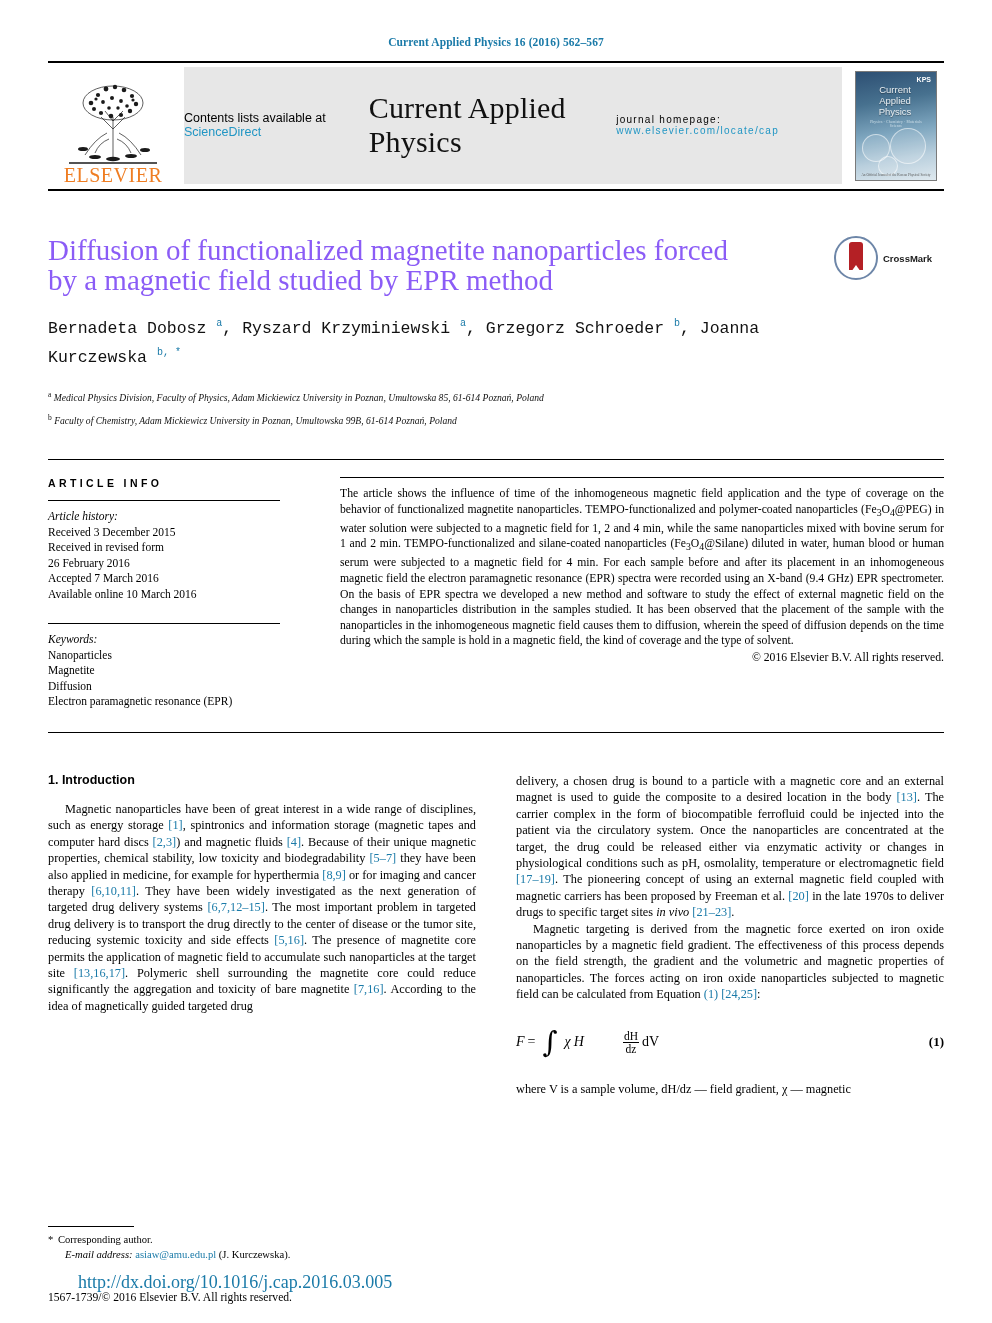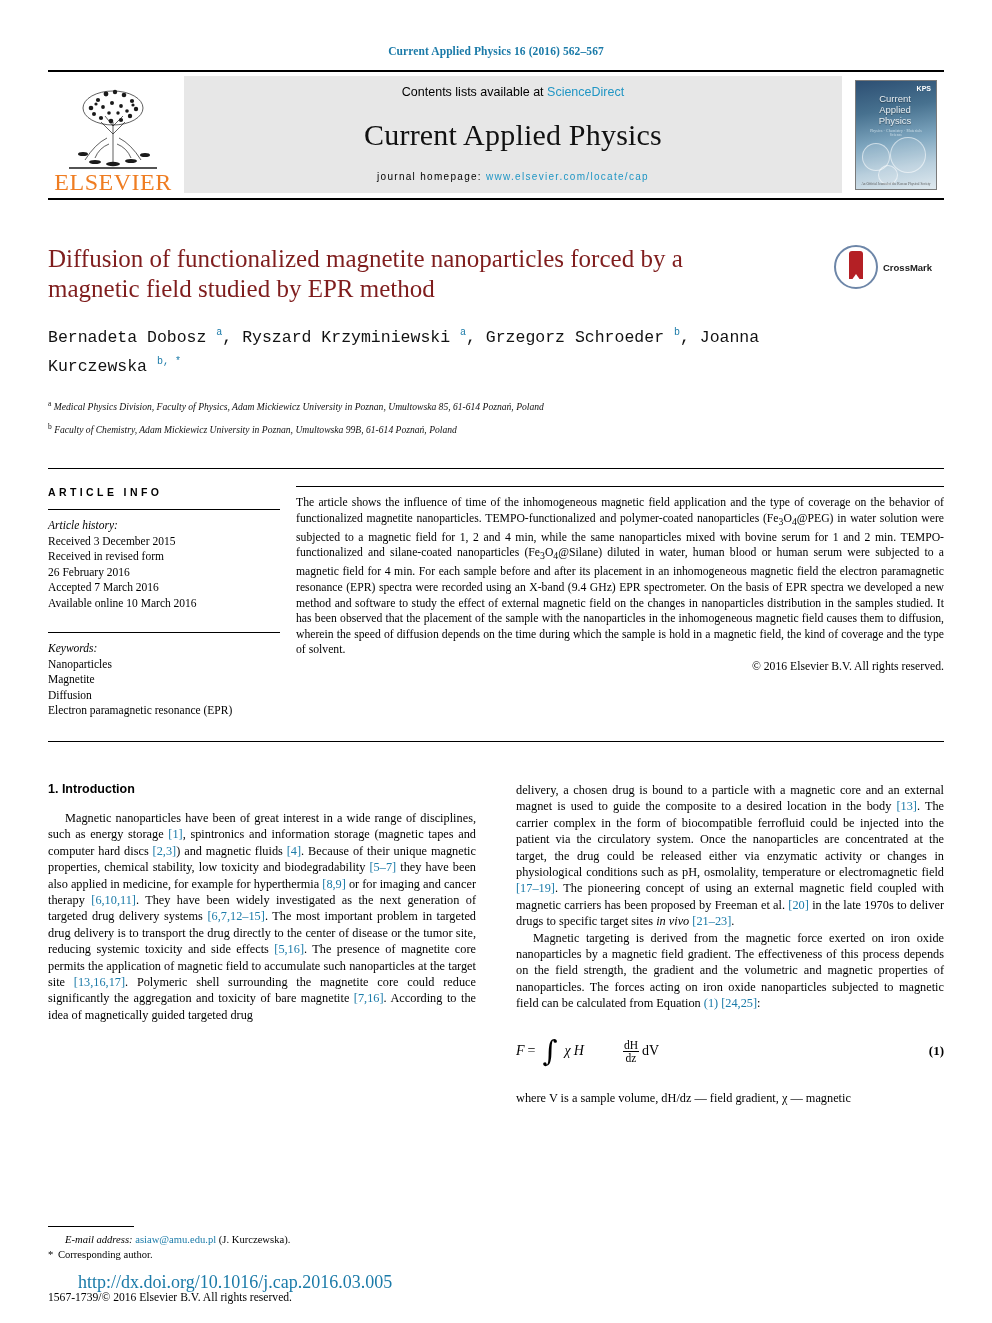--- a/index.html
+++ b/index.html
@@ -23,21 +23,21 @@
     padding: 0 48px;
   }
 
   
   .running-head {
     text-align: center;
     color: #1a7aa8;
     font-weight: bold;
     font-size: 11.5px;
     letter-spacing: .1px;
-    padding-top: 45px;
+    padding-top: 36px;
   }
 
   
   .banner {
     margin-top: 13px;
     border-top: 2px solid #000;
     border-bottom: 2px solid #000;
     height: 126px;
     display: flex;
     align-items: stretch;
@@ -52,32 +52,31 @@
     padding-bottom: 2px;
   }
   .elsevier-tree {
     width: 96px;
     height: 88px;
     margin-top: 4px;
   }
   .elsevier-word {
     color: #ef7d22;
     font-family: "Liberation Serif", serif;
-    font-size: 24px;
+    font-size: 20px;
     letter-spacing: .5px;
     font-weight: 400;
     line-height: 1;
     padding-bottom: 2px;
   }
   .banner-center {
     flex: 1;
     background: #e7e7e7;
     margin: 4px 6px 5px 6px;
     display: flex;
-    flex-direction: column;
     justify-content: space-between;
     align-items: center;
     padding: 9px 0 11px 0;
     box-sizing: border-box;
   }
   .contents-line {
     font-family: "Liberation Sans", sans-serif;
     font-size: 12.5px;
     color: #000;
   }
@@ -165,24 +164,24 @@
   }
 
   
   .title-block {
     margin-top: 44px;
     position: relative;
     min-height: 120px;
   }
   .article-title {
     font-family: "Liberation Serif", serif;
-    font-size: 25px;
+    font-size: 29px;
     line-height: 30px;
     font-weight: 400;
-    color: #7f1d1d;
+    color: #8b5cf6;
     width: 700px;
     margin: 0;
   }
   .crossmark {
     position: absolute;
     right: 0;
     top: 0;
     width: 110px;
     height: 46px;
     display: flex;
@@ -253,21 +252,21 @@
     font-size: 7.5px;
     vertical-align: super;
   }
 
   
   .info-abstract {
     margin-top: 28px;
     border-top: 1px solid #000;
     padding-top: 17px;
     display: flex;
-    gap: 16px;
+    gap: 60px;
   }
   .col-info {
     width: 232px;
     flex: none;
   }
   .col-abstract {
     flex: 1;
   }
   .sec-head {
     font-family: "Liberation Sans", sans-serif;
@@ -557,29 +556,29 @@
         </div>
         <div class="eq-num">(1)</div>
       </div>
 
       <p class="para cont">where V is a sample volume, dH/dz — field gradient, χ — magnetic</p>
     </div>
   </div>
 
   <div class="footnote">
     <div class="fn-rule"></div>
+    <div class="fn-line">
+      <span class="star">*</span>
+      <span>Corresponding author.</span>
+    </div>
     <div class="fn-line" style="padding-left:17px;text-indent:0;">
       <span class="em-label">E-mail address:</span>
       <span class="link">asiaw@amu.edu.pl</span>
       <span>(J. Kurczewska).</span>
     </div>
-    <div class="fn-line">
-      <span class="star">*</span>
-      <span>Corresponding author.</span>
-    </div>
   </div>
 
   <div class="footer">
     <div class="doi">http://dx.doi.org/10.1016/j.cap.2016.03.005</div>
     <div class="issn">1567-1739/© 2016 Elsevier B.V. All rights reserved.</div>
   </div>
 
 </div>
 
 </body></html>

